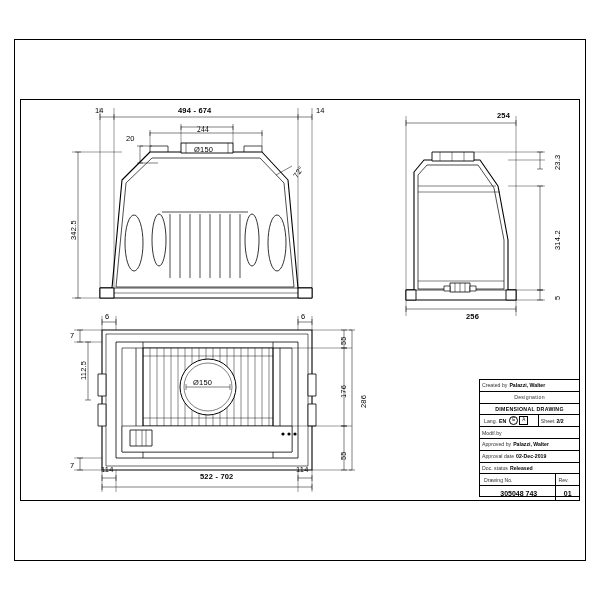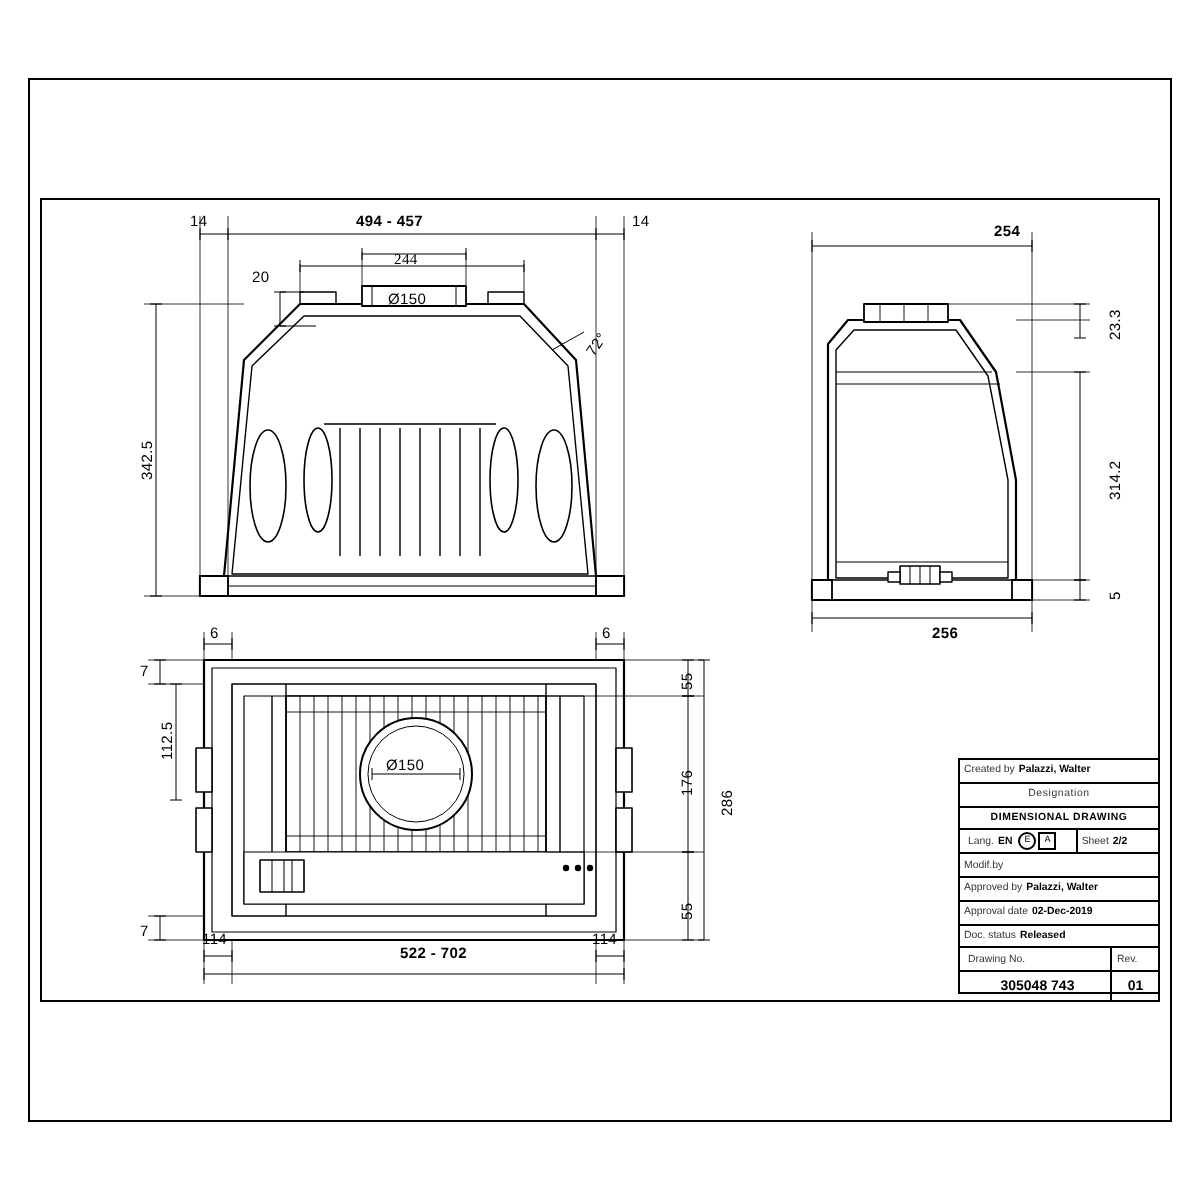--- a/index.html
+++ b/index.html
@@ -376,21 +376,21 @@
 
         <path d="M352 330 L352 470"></path>
         <path d="M349 330 L355 330 M349 470 L355 470"></path>
 
         <path d="M186 387 L230 387"></path>
         <path d="M186 384 L186 390 M230 384 L230 390"></path>
       </g>
     </g>
   </svg>
 
-  <div class="lbl b" style="left:178px; top:107px;">494 - 457</div>
+  <div class="lbl b" style="left:178px; top:107px;">494 - 674</div>
   <div class="lbl" style="left:197px; top:126px;font-family:Liberation Serif, serif;">244</div>
   <div class="lbl" style="left:194px; top:146px;">Ø150</div>
   <div class="lbl" style="left:95px; top:107px;">14</div>
   <div class="lbl" style="left:316px; top:107px;">14</div>
   <div class="lbl" style="left:126px; top:135px;text-align:center;">20</div>
   <div class="lbl rot90" style="left:70px; top:240px;">342.5</div>
   <div class="lbl rot-72" style="left:292px; top:175px;">72°</div>
 
   <div class="lbl b" style="left:449px; top:112px;margin-left:48px;">254</div>
   <div class="lbl b" style="left:450px; top:313px;padding-left:16px;">256</div>

